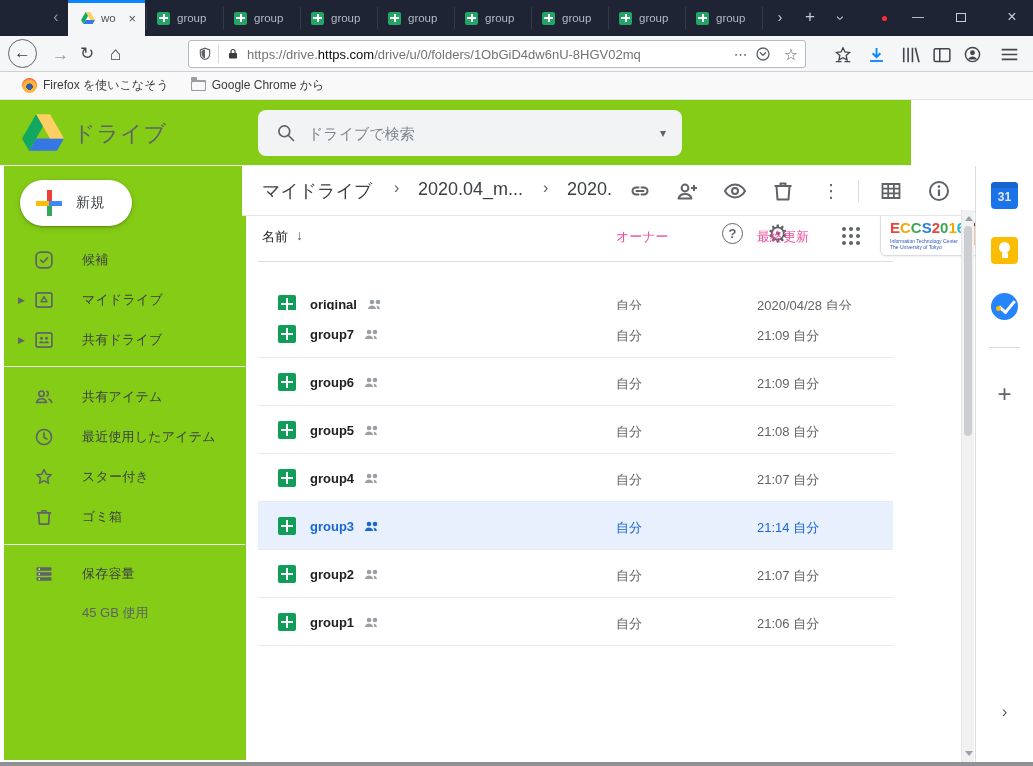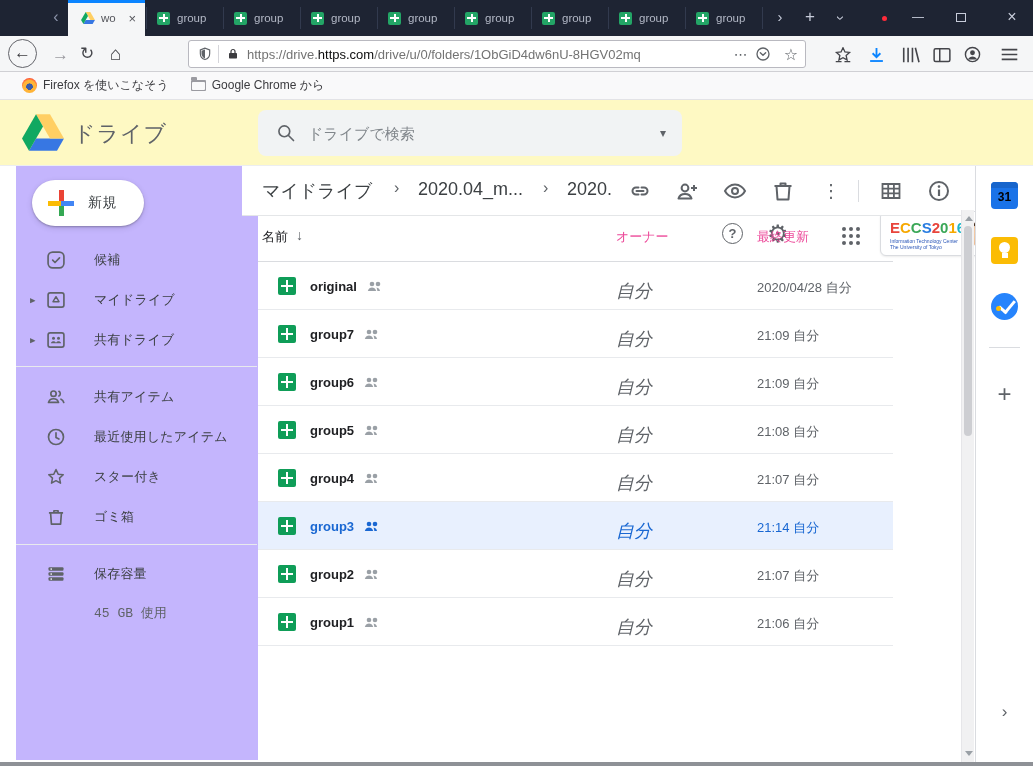--- a/index.html
+++ b/index.html
@@ -39,21 +39,21 @@
   
   .bookmarks { position:absolute; left:0; top:72px; width:1033px; height:28px; background:#f9f9fa; border-bottom:1px solid #e3e3e6; display:flex; align-items:center; }
   .bm-item { display:flex; align-items:center; margin-left:22px; font-size:12px; color:#3b3b3f; }
   .firefox-ic { width:15px; height:15px; border-radius:50%; margin-right:6px;
     background: radial-gradient(circle at 50% 58%, #3a5ba9 0 27%, #ffb437 30% 55%, #ff5d36 70%, #e22850 100%); }
   .folder-ic { width:15px; height:11px; background:#9b9ba1; border-radius:1px; position:relative; margin-right:6px; }
   .folder-ic::before { content:""; position:absolute; top:-3px; left:0; width:6px; height:3px; background:#9b9ba1; border-radius:1px 1px 0 0; }
   .folder-ic::after { content:""; position:absolute; inset:2px 1px 1px 1px; background:#f9f9fa; border-radius:1px; }
 
   
-  .dheader { position:absolute; left:0; top:100px; width:1033px; height:66px; background:#fef9c3; border-bottom:1px solid #eceef0; }
+  .dheader { position:absolute; left:0; top:100px; width:911px; height:66px; background:#84cc16; border-bottom:1px solid #eceef0; }
   .dtitle { position:absolute; left:73px; top:19px; font-size:22px; color:#5f6368; letter-spacing:1px; }
   .searchbox { position:absolute; left:258px; top:10px; width:424px; height:46px; background:#f1f3f4; border-radius:8px; display:flex; align-items:center; }
   .searchbox input { border:none; outline:none; background:transparent; font-size:15px; color:#202124; flex:1; font-family:Liberation Sans, sans-serif; }
   .searchbox input::placeholder { color:#80868b; }
   .help-circle { position:absolute; left:722px; top:123px; width:21px; height:21px; border:1.7px solid #5f6368; border-radius:50%; color:#5f6368; font-size:13px; font-weight:bold; text-align:center; line-height:19px; }
   .gear { position:absolute; left:767px; top:120px; font-size:24px; color:#5f6368; }
   .appgrid { position:absolute; left:842px; top:127px; width:4px; height:4px; border-radius:50%; background:#5f6368;
     box-shadow: 7px 0 0 #5f6368, 14px 0 0 #5f6368, 0 7px 0 #5f6368, 7px 7px 0 #5f6368, 14px 7px 0 #5f6368, 0 14px 0 #5f6368, 7px 14px 0 #5f6368, 14px 14px 0 #5f6368; }
   .profile-card { position:absolute; left:880px; top:111px; width:135px; height:45px; background:#fff; border:1px solid #dadce0; border-radius:6px; box-shadow:0 1px 2px rgba(0,0,0,.08); overflow:hidden; }
   .eccs { position:absolute; left:9px; top:7px; font-size:15px; font-weight:bold; letter-spacing:0; }
@@ -70,45 +70,45 @@
   .tool-ic { position:absolute; top:13px; width:24px; height:24px; color:#5f6368; text-align:center; }
   .tool-sep { position:absolute; top:14px; width:1px; height:22px; background:#dadce0; }
   .th { position:absolute; top:62px; font-size:13px; color:#ec4899; }
   .th.name { color:#202124; }
   .thead-border { position:absolute; left:258px; top:261px; width:635px; height:1px; background:#dadce0; }
   .row { position:absolute; left:258px; width:635px; height:48px; border-bottom:1px solid #e8eaed; background:#fff; }
   .row.selected { background:#e8f0fe; }
   .row .sheets-ic { position:absolute; left:20px; top:15px; width:18px; height:18px; background:#0f9d58; border-radius:2px; }
   .row .fwrap { position:absolute; left:52px; top:0; height:48px; display:flex; align-items:center; gap:10px; }
   .row .fname { font-size:13px; font-weight:bold; color:#202124; }
-  .row .owner { position:absolute; left:358px; top:17px; font-size:18px; color:#5f6368;font-style:italic; }
+  .row .owner { position:absolute; left:358px; top:17px; font-size:13px; color:#5f6368; }
   .row .mod { position:absolute; left:499px; top:17px; font-size:13px; color:#5f6368; }
   .row.selected .fname, .row.selected .owner, .row.selected .mod { color:#1967d2; }
   .ppl-ic svg { display:block; }
 
   
-  .sidebar { position:absolute; left:16px; top:166px; width:242px; height:594px; background:#c4b5fd;font-family:Liberation Mono, monospace; }
+  .sidebar { position:absolute; left:4px; top:166px; width:242px; height:594px; background:#84cc16; }
   .newbtn { position:absolute; left:16px; top:14px; width:112px; height:46px; background:#fff; border-radius:24px; box-shadow:0 1px 2px rgba(0,0,0,.25), 0 2px 6px rgba(0,0,0,.12); display:flex; align-items:center; }
   .newbtn .nlabel { font-size:14px; color:#3c4043; margin-left:14px; letter-spacing:.5px; }
   .gplus { position:relative; width:26px; height:26px; margin-left:16px; flex:none; }
   .gplus span { position:absolute; }
   .gplus .pa { left:11px; top:0;  width:5px; height:13.5px; background:#ea4335; }
   .gplus .pb { left:11px; bottom:0; width:5px; height:13.5px; background:#34a853; }
   .gplus .pc { left:0; top:10.5px; width:13.5px; height:5px; background:#fbbc04; }
   .gplus .pd { right:0; top:10.5px; width:13.5px; height:5px; background:#4285f4; }
   .sb-item { position:absolute; left:0; width:241px; height:40px; display:flex; align-items:center; }
   .sb-item .expand { position:absolute; left:14px; font-size:9px; color:#5f6368; }
   .sb-item .s-icon { position:absolute; left:30px; width:20px; height:20px; color:#5f6368; }
   .sb-item .s-label { position:absolute; left:78px; font-size:13px; color:#3c4043; letter-spacing:.2px; white-space:nowrap; }
   .sb-divider { position:absolute; left:0; width:241px; height:1px; background:#e8eaed; }
   .storage-used { position:absolute; left:78px; top:438px; font-size:13px; color:#5f6368; }
 
   
   .rightbar { position:absolute; left:975px; top:166px; width:58px; height:596px; background:#fff; border-left:1px solid #dadce0; }
-  .cal-ic { position:absolute; left:15px; top:16px; width:27px; height:27px; background:#1a73e8; border-radius:4px; color:#000000; font-size:12px; font-weight:bold; text-align:center; line-height:30px; }
+  .cal-ic { position:absolute; left:15px; top:16px; width:27px; height:27px; background:#1a73e8; border-radius:4px; color:#e5e5e5; font-size:12px; font-weight:bold; text-align:center; line-height:30px; }
   .cal-ic::before { content:""; position:absolute; left:0; top:0; right:0; height:6px; background:#1765cc; border-radius:4px 4px 0 0; }
   .keep-ic { position:absolute; left:15px; top:71px; width:27px; height:27px; background:#fbbc04; border-radius:4px; }
   .keep-ic::before { content:""; position:absolute; left:8px; top:5px; width:11px; height:11px; border-radius:50%; background:#fff; }
   .keep-ic::after { content:""; position:absolute; left:10.5px; top:16px; width:6px; height:5px; background:#fff; }
   .tasks-ic { position:absolute; left:15px; top:127px; width:27px; height:27px; background:#2684fc; border-radius:50%; }
   .tasks-ic::before { content:""; position:absolute; left:8px; top:7px; width:13px; height:7px; border:3px solid #fff; border-top:none; border-right:none; transform:rotate(-50deg); }
   .tasks-ic::after { content:""; position:absolute; left:5px; top:13px; width:5px; height:5px; border-radius:50%; background:#fbbc04; }
   .rb-divider { position:absolute; left:13px; top:181px; width:31px; height:1px; background:#dadce0; }
   .rb-plus { position:absolute; left:0; top:214px; width:57px; text-align:center; font-size:24px; font-weight:300; color:#5f6368; }
   .rb-chev { position:absolute; left:0; top:536px; width:57px; text-align:center; font-size:17px; color:#5f6368; }
@@ -406,21 +406,21 @@
         <circle cx="12" cy="7.6" r="1.3" fill="#5f6368"></circle>
     </svg>
   </div>
 
   <span class="th name abs" style="left:262px; top:228px;">名前</span>
   <span class="abs" style="left:296px; top:227px; font-size:14px; color:#5f6368;">↓</span>
   <span class="th abs" style="left:616px; top:228px;">オーナー</span>
   <span class="th abs" style="left:757px; top:228px;">最終更新</span>
   <div class="thead-border"></div>
 
-  <div class="row" style="top:262px;">
+  <div class="row" style="top:280px;">
     <span class="sheets-ic"></span>
     <span class="fwrap">
         <span class="fname">original</span>
       <span class="ppl-ic">
           <svg width="16" height="13" viewBox="0 0 16 13">
             <g fill="#9aa0a6">
               <circle cx="5" cy="4" r="2.3"></circle>
               <circle cx="11" cy="4" r="2.3"></circle>
               <path d="M.8 11c.5-2.6 2.6-3.6 4.2-3.6S8.7 8.4 9.2 11z"></path>
               <path d="M9.6 7.6c1.6.3 3 1.4 3.4 3.4h-2.6"></path>

